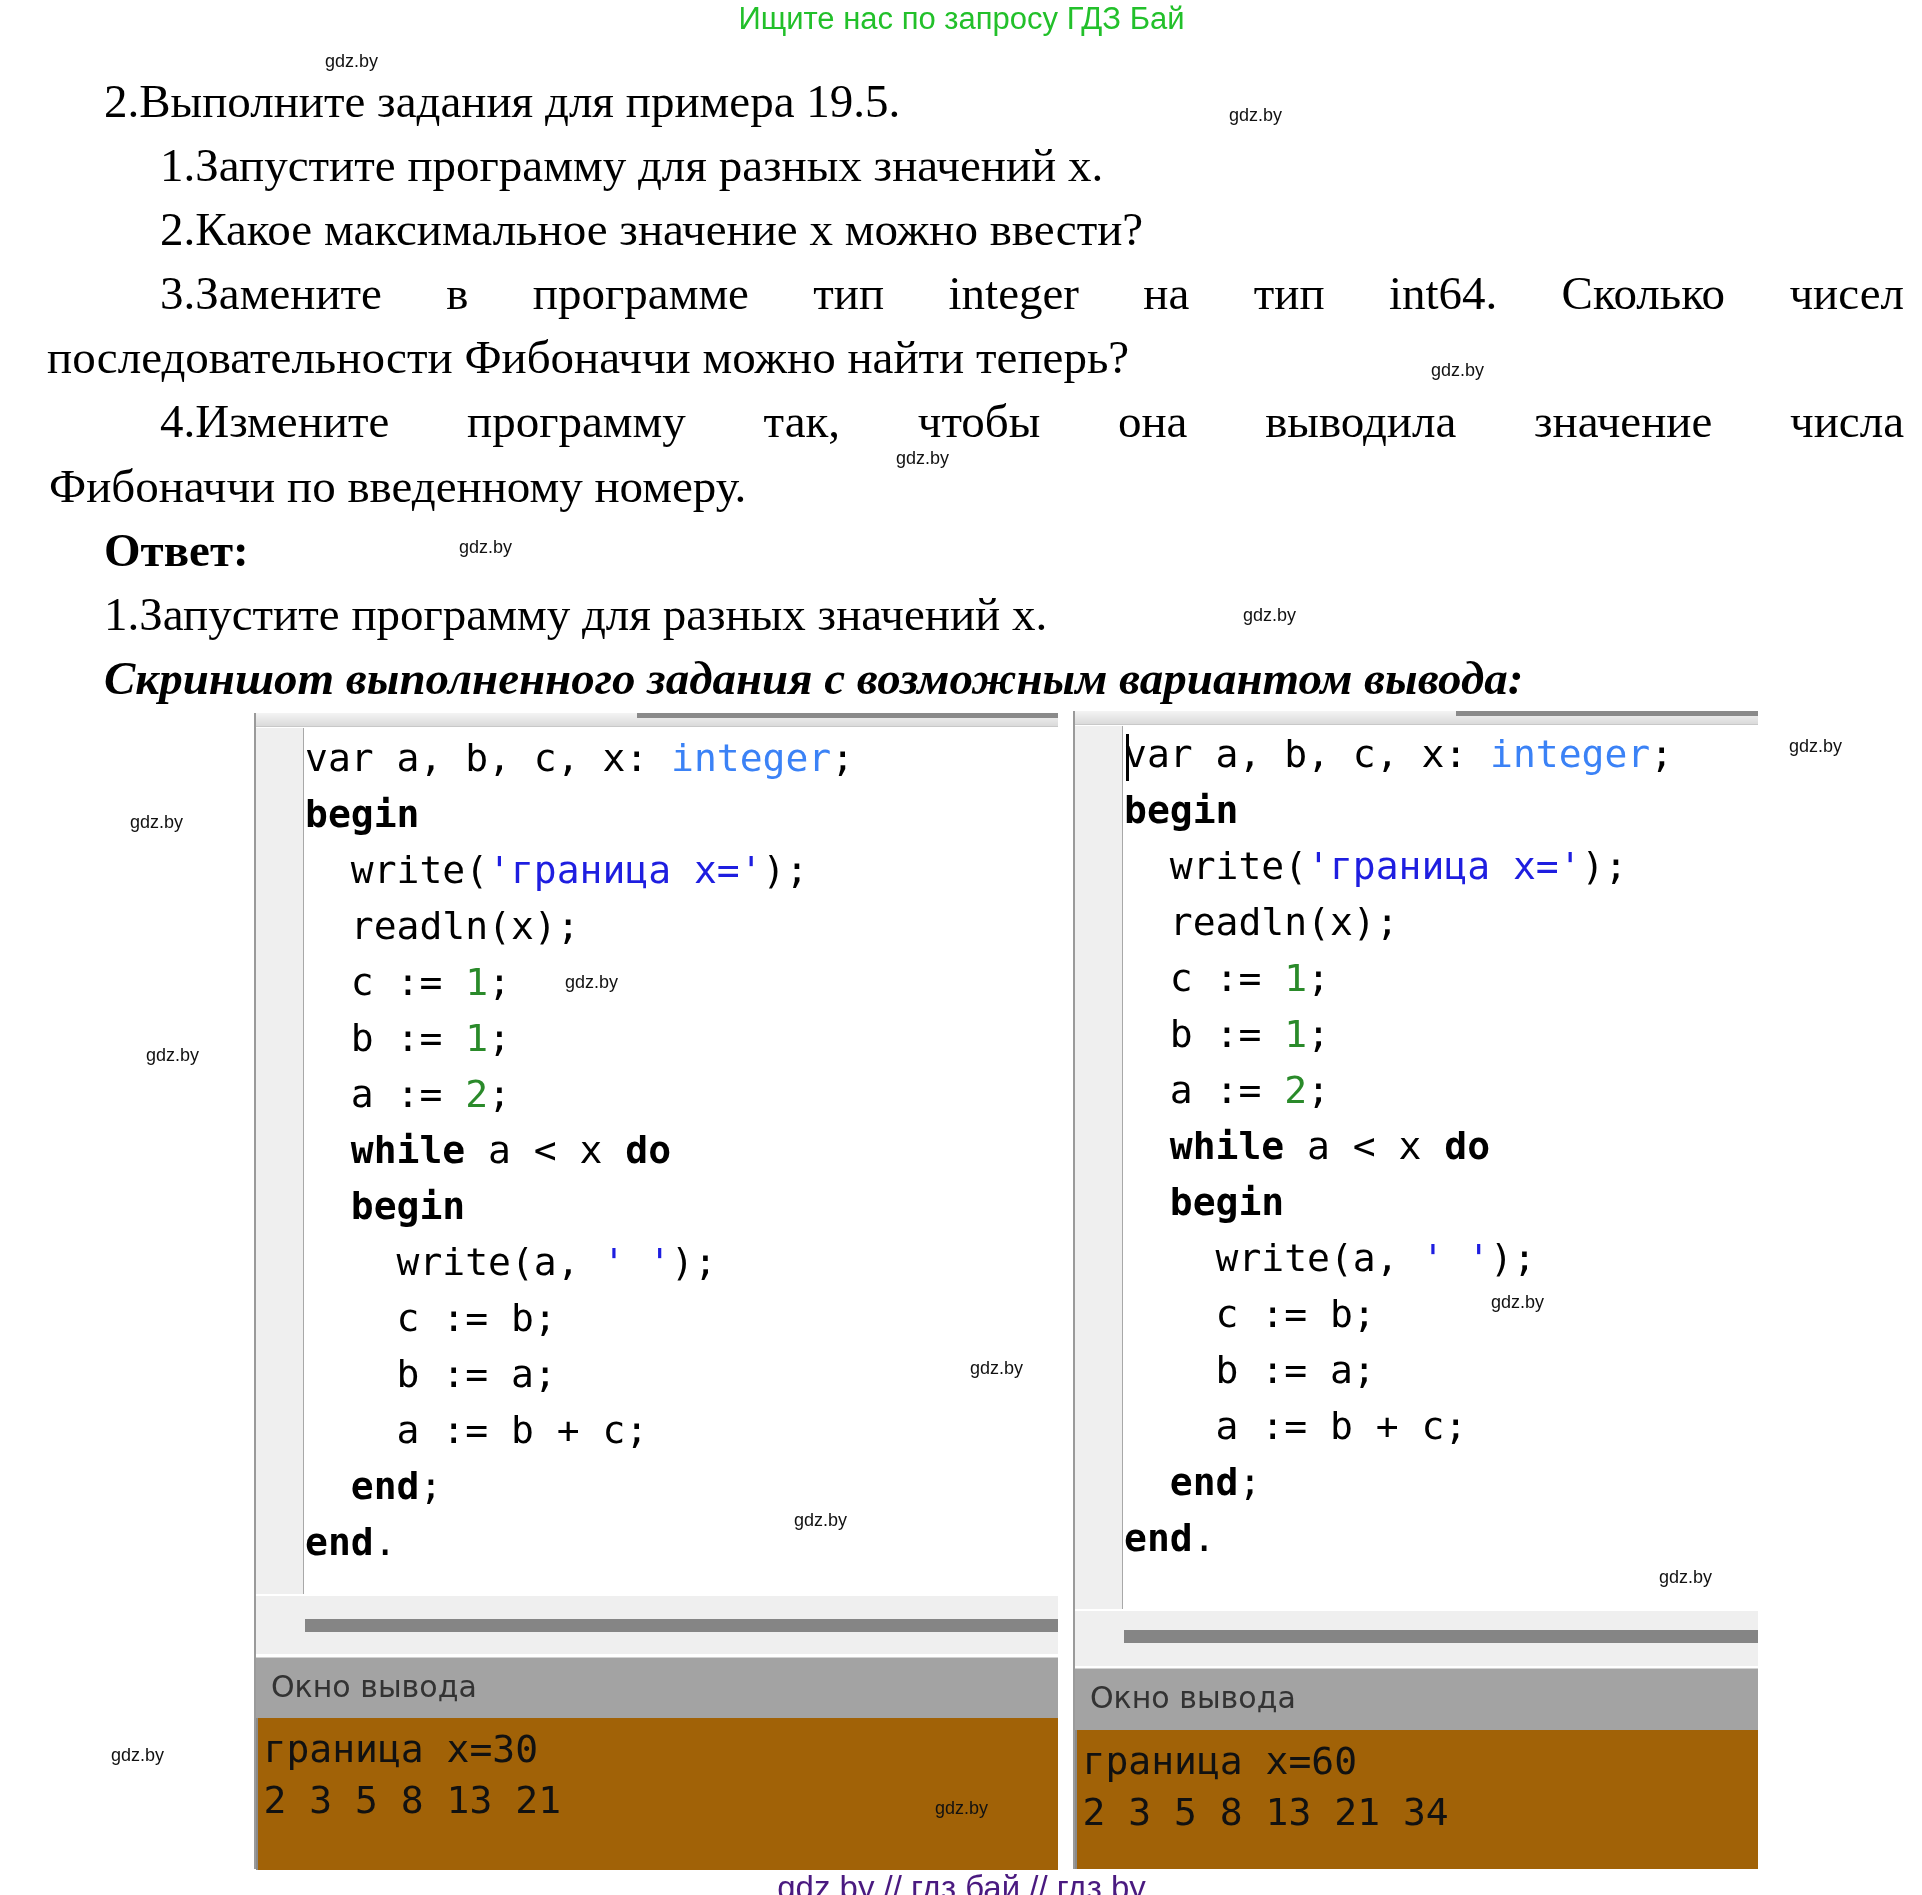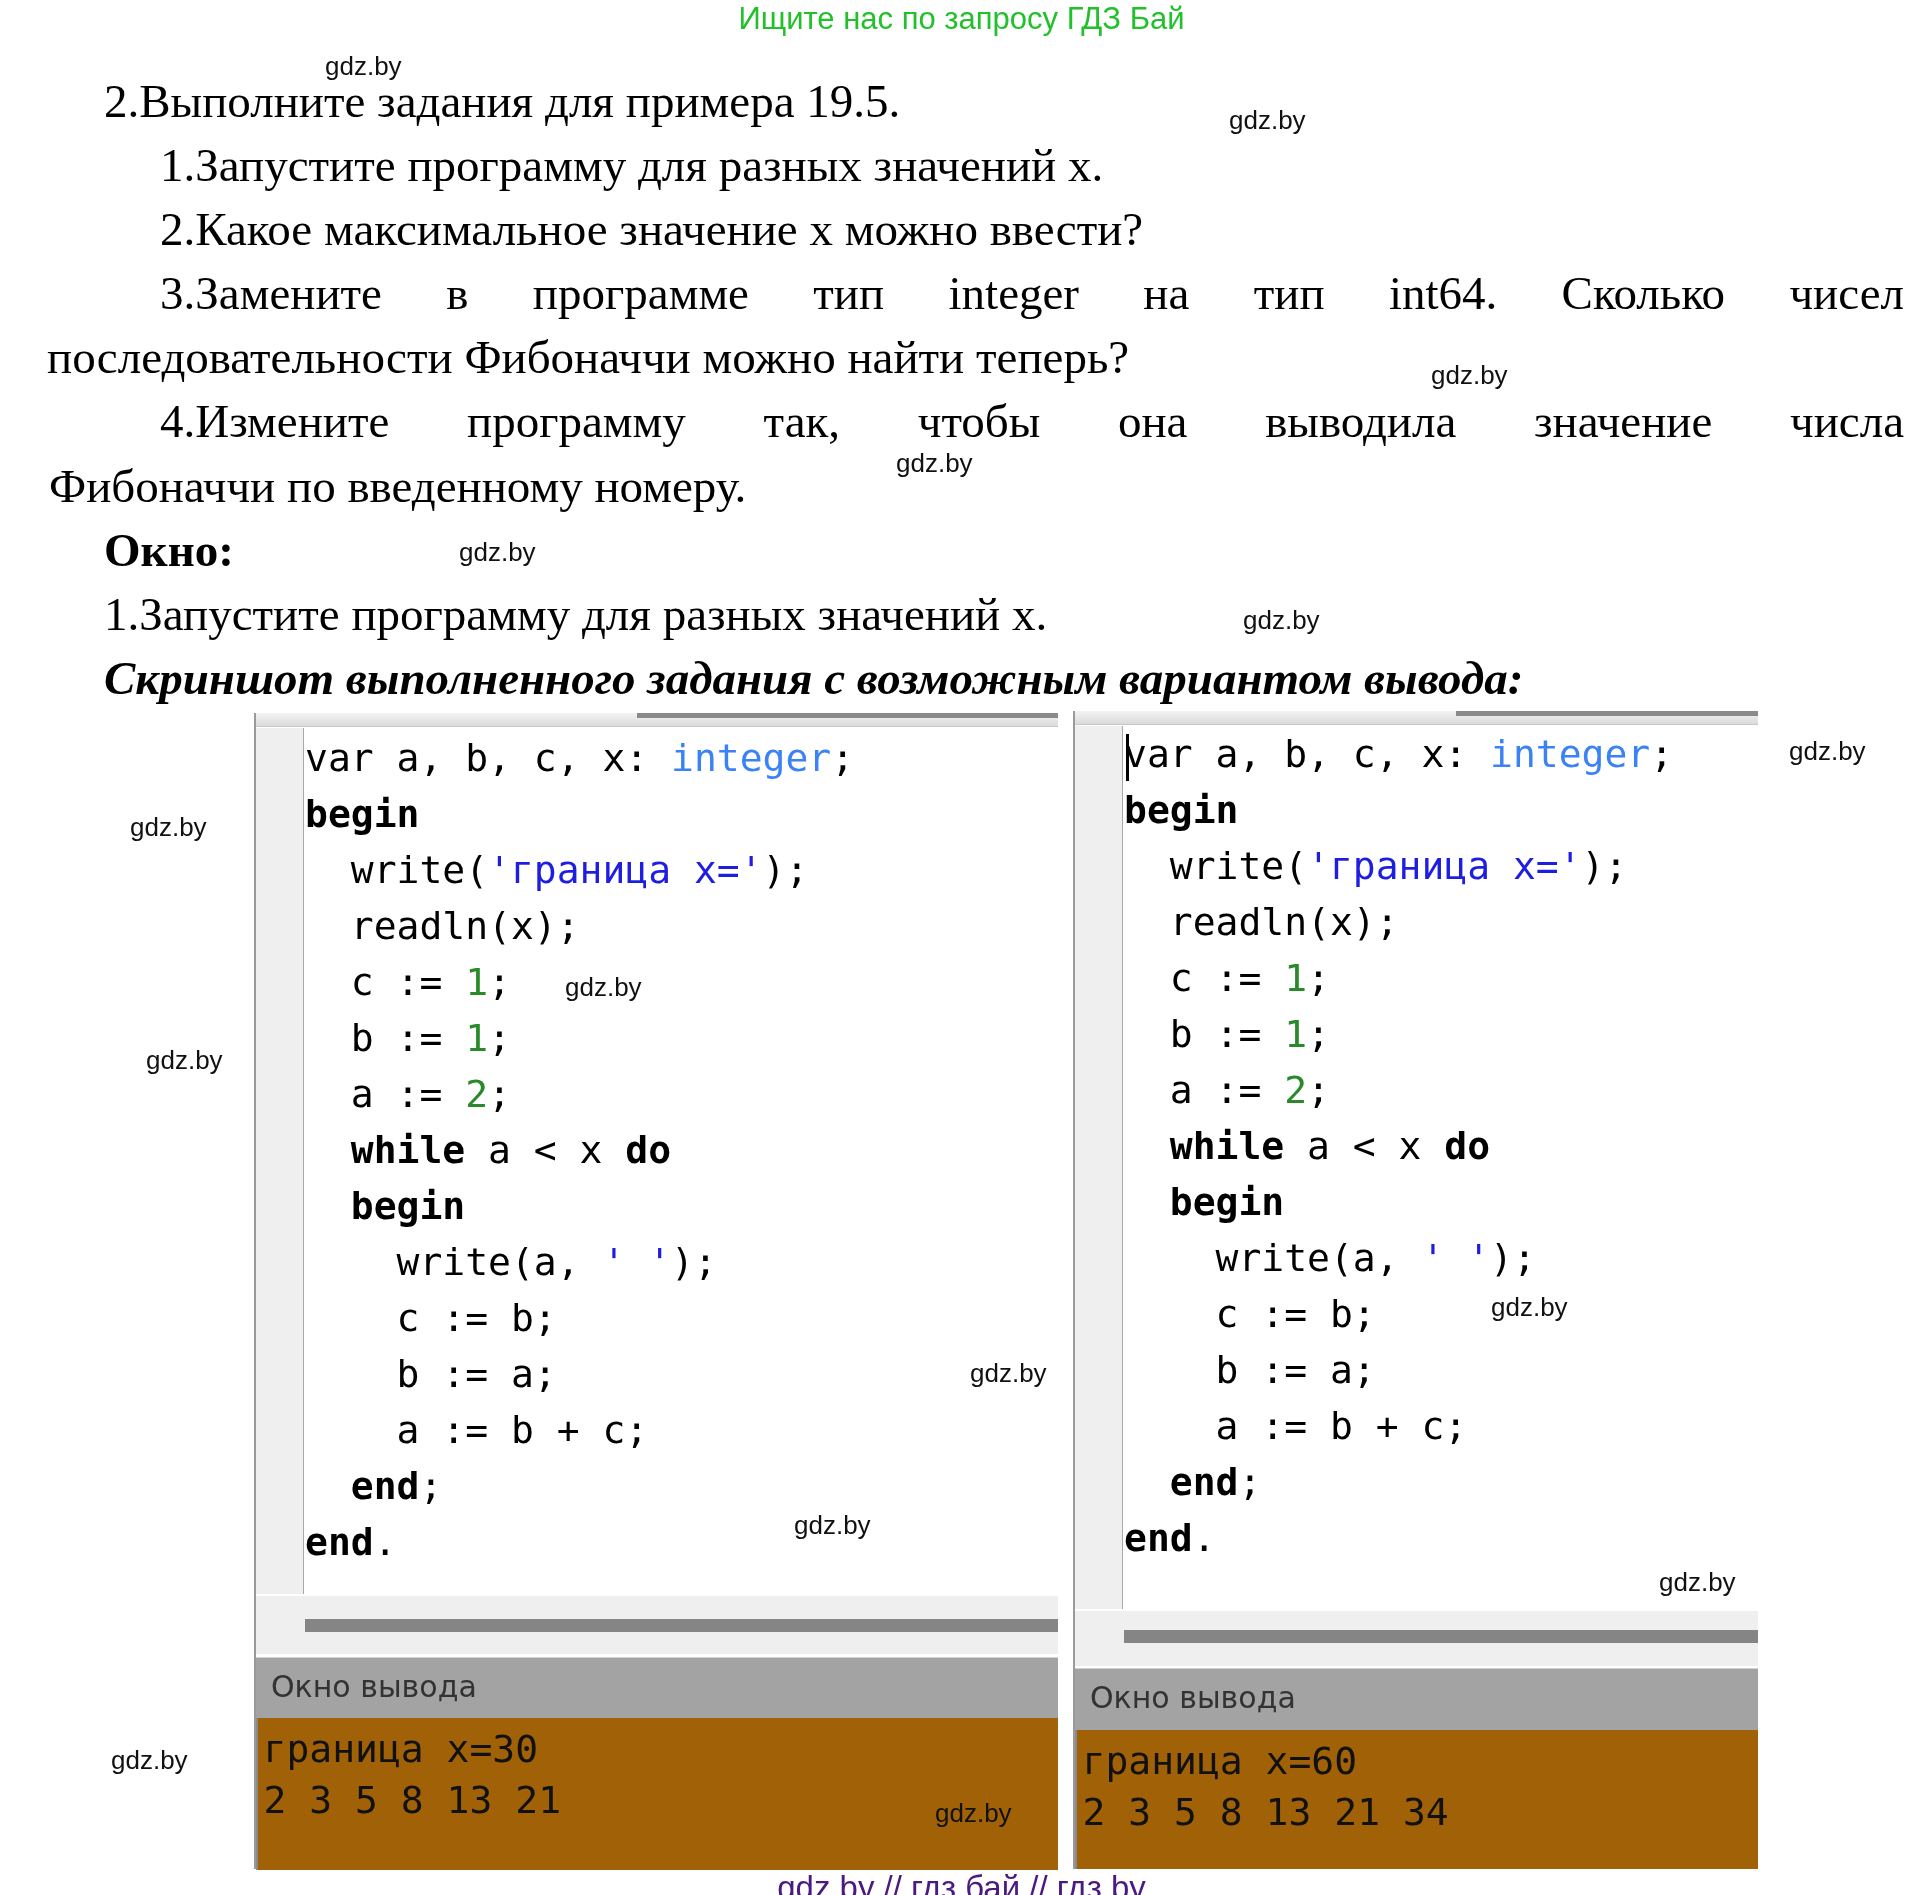--- a/index.html
+++ b/index.html
@@ -1,19 +1,19 @@
 <!DOCTYPE html>
 <html style="font-size:15px"><head>
 <meta charset="utf-8">
 <style>
   html,body{margin:0;padding:0;background:#fff;}
   body{width:1923px;height:1895px;position:relative;overflow:hidden;font-family:"Liberation Serif",serif;color:#000;}
   .abs{position:absolute;white-space:nowrap;}
   .banner{top:0;left:0;width:1923px;text-align:center;color:#22c02a;font-family:"Liberation Sans",sans-serif;font-size:31px;line-height:38px;}
-  .wm{font-family:"Liberation Sans",sans-serif;font-size:26px;color:#111;}
+  .wm{font-family:"Liberation Sans",sans-serif;font-size:18px;color:#111;}
   .para{font-size:47px;line-height:53px;}
   .bold{font-weight:bold;}
   .bi{font-weight:bold;font-style:italic;}
 
   .panel{position:absolute;background:#fff;}
   .edtop{position:absolute;left:0;right:0;top:0;height:13px;background:linear-gradient(#f4f4f4,#dadada);border-bottom:1.9px solid #c8c8c8;}
   .edtop .bar{position:absolute;top:0;height:4.7px;background:#8a8a8a;}
   .gutter{position:absolute;left:0;width:47px;background:#efefef;border-right:1.9px solid #a8a8a8;}
   .code{position:absolute;font-family:"DejaVu Sans Mono",monospace;font-size:38px;color:#000;}
   .code .ln{height:56px;line-height:56px;white-space:pre;}
@@ -34,21 +34,21 @@
 <div class="abs banner">Ищите нас по запросу ГДЗ Бай</div>
 
 <div class="abs para" style="left:104px;top:75px;">2.Выполните задания для примера 19.5.</div>
 <div class="abs para" style="left:160px;top:139px;">1.Запустите программу для разных значений x.</div>
 <div class="abs para" style="left:160px;top:203px;">2.Какое максимальное значение x можно ввести?</div>
 <div class="abs para" style="left:160px;top:267px;width:1744px;text-align:justify;text-align-last:justify;">3.Замените в программе тип integer на тип int64. Сколько чисел</div>
 <div class="abs para" style="left:47px;top:331px;">последовательности Фибоначчи можно найти теперь?</div>
 <div class="abs para" style="left:160px;top:395px;width:1744px;text-align:justify;text-align-last:justify;">4.Измените программу так, чтобы она выводила значение числа</div>
 <div class="abs para" style="left:49px;top:460px;">Фибоначчи по введенному номеру.</div>
 
-<div class="abs para bold" style="left:104px;top:524px;">Окно:</div>
+<div class="abs para bold" style="left:104px;top:524px;">Ответ:</div>
 <div class="abs para" style="left:104px;top:588px;">1.Запустите программу для разных значений x.</div>
 <div class="abs para bi" style="left:104px;top:652px;">Скриншот выполненного задания с возможным вариантом вывода:</div>
 
 <div class="panel" style="left:254px;top:713px;width:802px;height:1156px;border-left:2.8px solid #9a9a9a;">
   <div class="edtop">
       <div class="bar" style="left:381px;right:0;"></div>
     </div>
   <div class="gutter" style="top:15px;height:866px;"></div>
   <div class="code" id="code-left" style="left:49px;top:17px;">
       <div class="ln"><span class="">var a, b, c, x: </span><span class="ty">integer</span><span class="">;</span></div>

